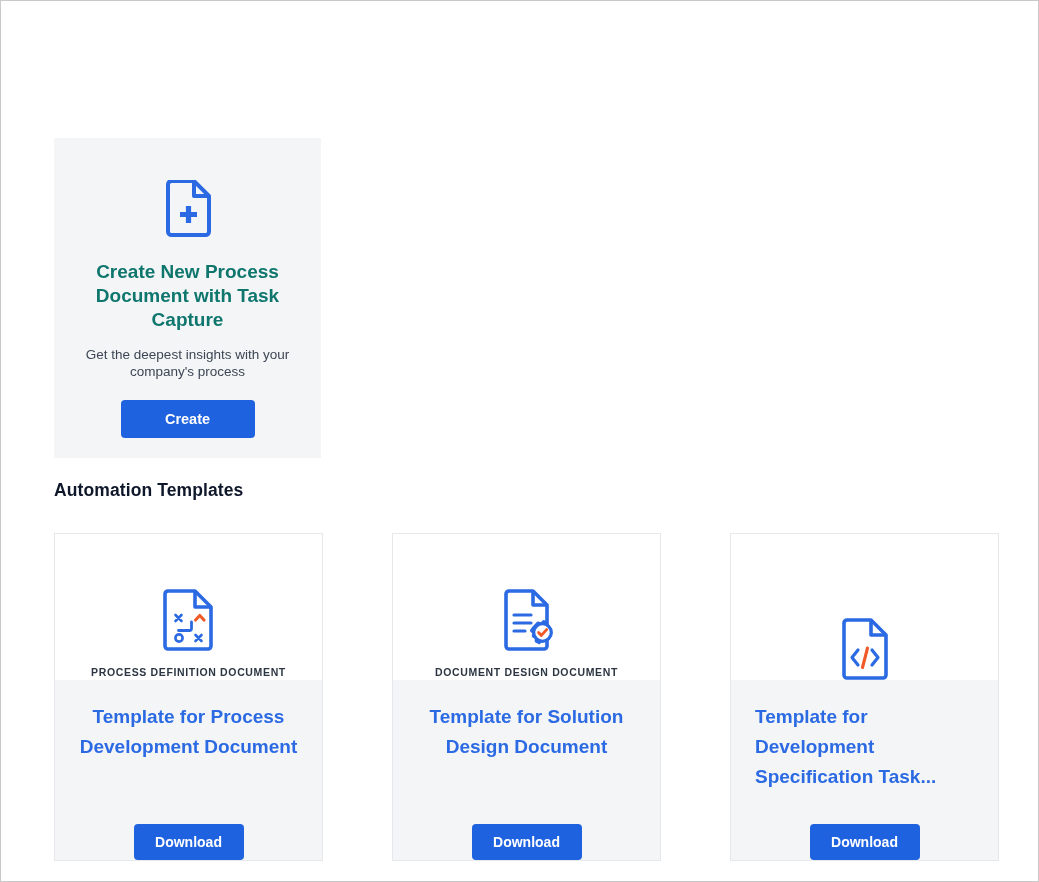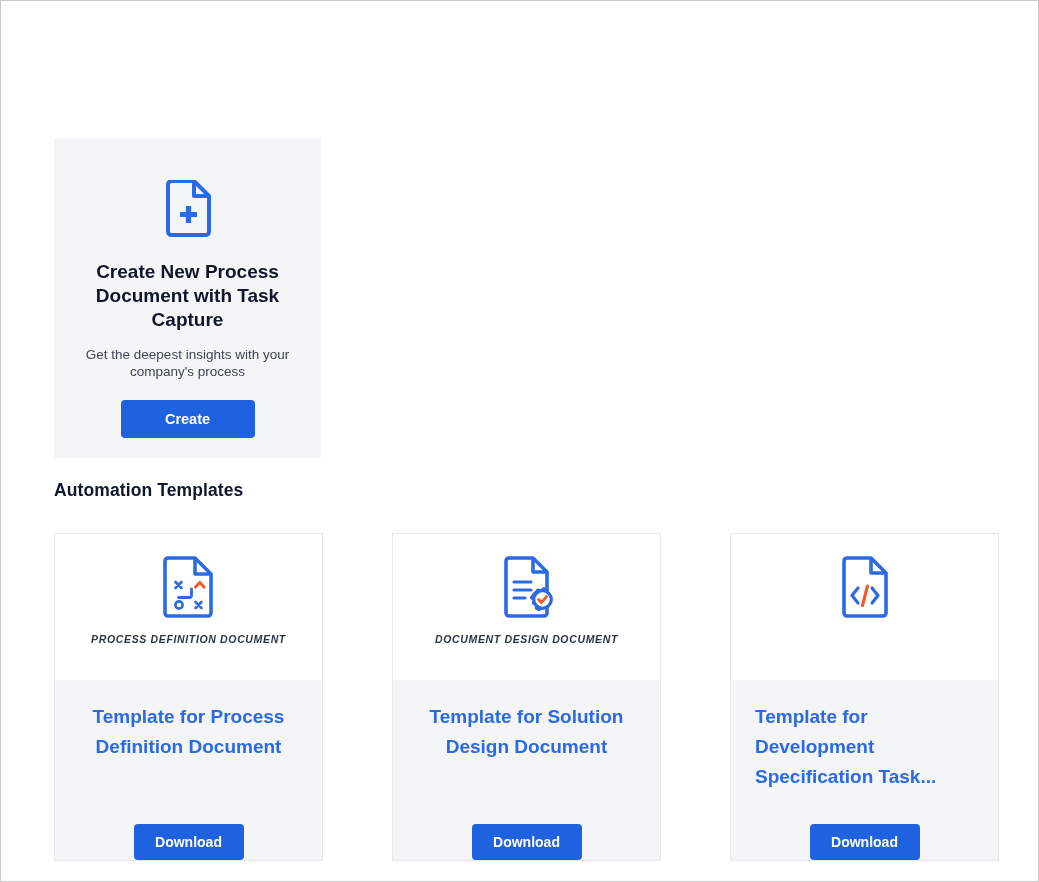--- a/index.html
+++ b/index.html
@@ -58,21 +58,21 @@
     padding-top: 42px;
   }
   .create-icon { width: 48px; height: 58px; }
   .create-title {
     margin-top: 22px;
     width: 200px;
     text-align: center;
     font-size: 19px;
     line-height: 24px;
     font-weight: 700;
-    color: #0f172a;
+    color: #0f766e;
   }
   .create-sub {
     margin-top: 14px;
     width: 210px;
     text-align: center;
     font-size: 13.5px;
     line-height: 17px;
     color: #3c4654;
   }
   .btn-primary {
@@ -116,24 +116,23 @@
     border: 1px solid #e6e8ec;
     background: #ffffff;
     display: flex;
     flex-direction: column;
   }
   .tcard-top {
     height: 146px;
     display: flex;
     flex-direction: column;
     align-items: center;
-    justify-content: flex-start;
+    justify-content: flex-end;
     padding-top: 22px;
     background: #ffffff;
-    font-style: italic;
   }
   .tcard-icon { width: 56px; height: 62px; }
   .tcard-label {
     margin-top: 14px;
     width: 215px;
     text-align: center;
     font-size: 10.5px;
     font-weight: 700;
     letter-spacing: 0.65px;
     color: #2c3643;
@@ -199,21 +198,21 @@
             <path d="M14.5 26 L20.5 32 M20.5 26 L14.5 32" stroke="#2b6ae3" stroke-width="2.6" stroke-linecap="round"></path>
             <path d="M34.5 46 L40.5 52 M40.5 46 L34.5 52" stroke="#2b6ae3" stroke-width="2.6" stroke-linecap="round"></path>
             <circle cx="18" cy="49" r="3.6" stroke="#2b6ae3" stroke-width="2.6"></circle>
             <path d="M17.5 41.5 H28.5 A2 2 0 0 0 30.5 39.5 V33" stroke="#2b6ae3" stroke-width="2.8" stroke-linecap="round" stroke-linejoin="round"></path>
             <path d="M34.5 31 L38.8 26.5 L43 31" stroke="#f05a28" stroke-width="3.1" stroke-linecap="round" stroke-linejoin="round"></path>
           </svg>
         </span>
         <div class="tcard-label">PROCESS DEFINITION DOCUMENT</div>
       </div>
       <div class="tcard-bottom">
-        <div class="tcard-title">Template for Process Definition Document</div>
+        <div class="tcard-title">Template for Process Development Document</div>
         <div class="tcard-btnwrap">
           <button class="btn-primary dl-btn">Download</button>
         </div>
       </div>
     </div>
 
     <div class="tcard center">
       <div class="tcard-top">
         <span class="tcard-icon">
           <svg viewBox="0 0 56 62" width="56" height="62" fill="none">

